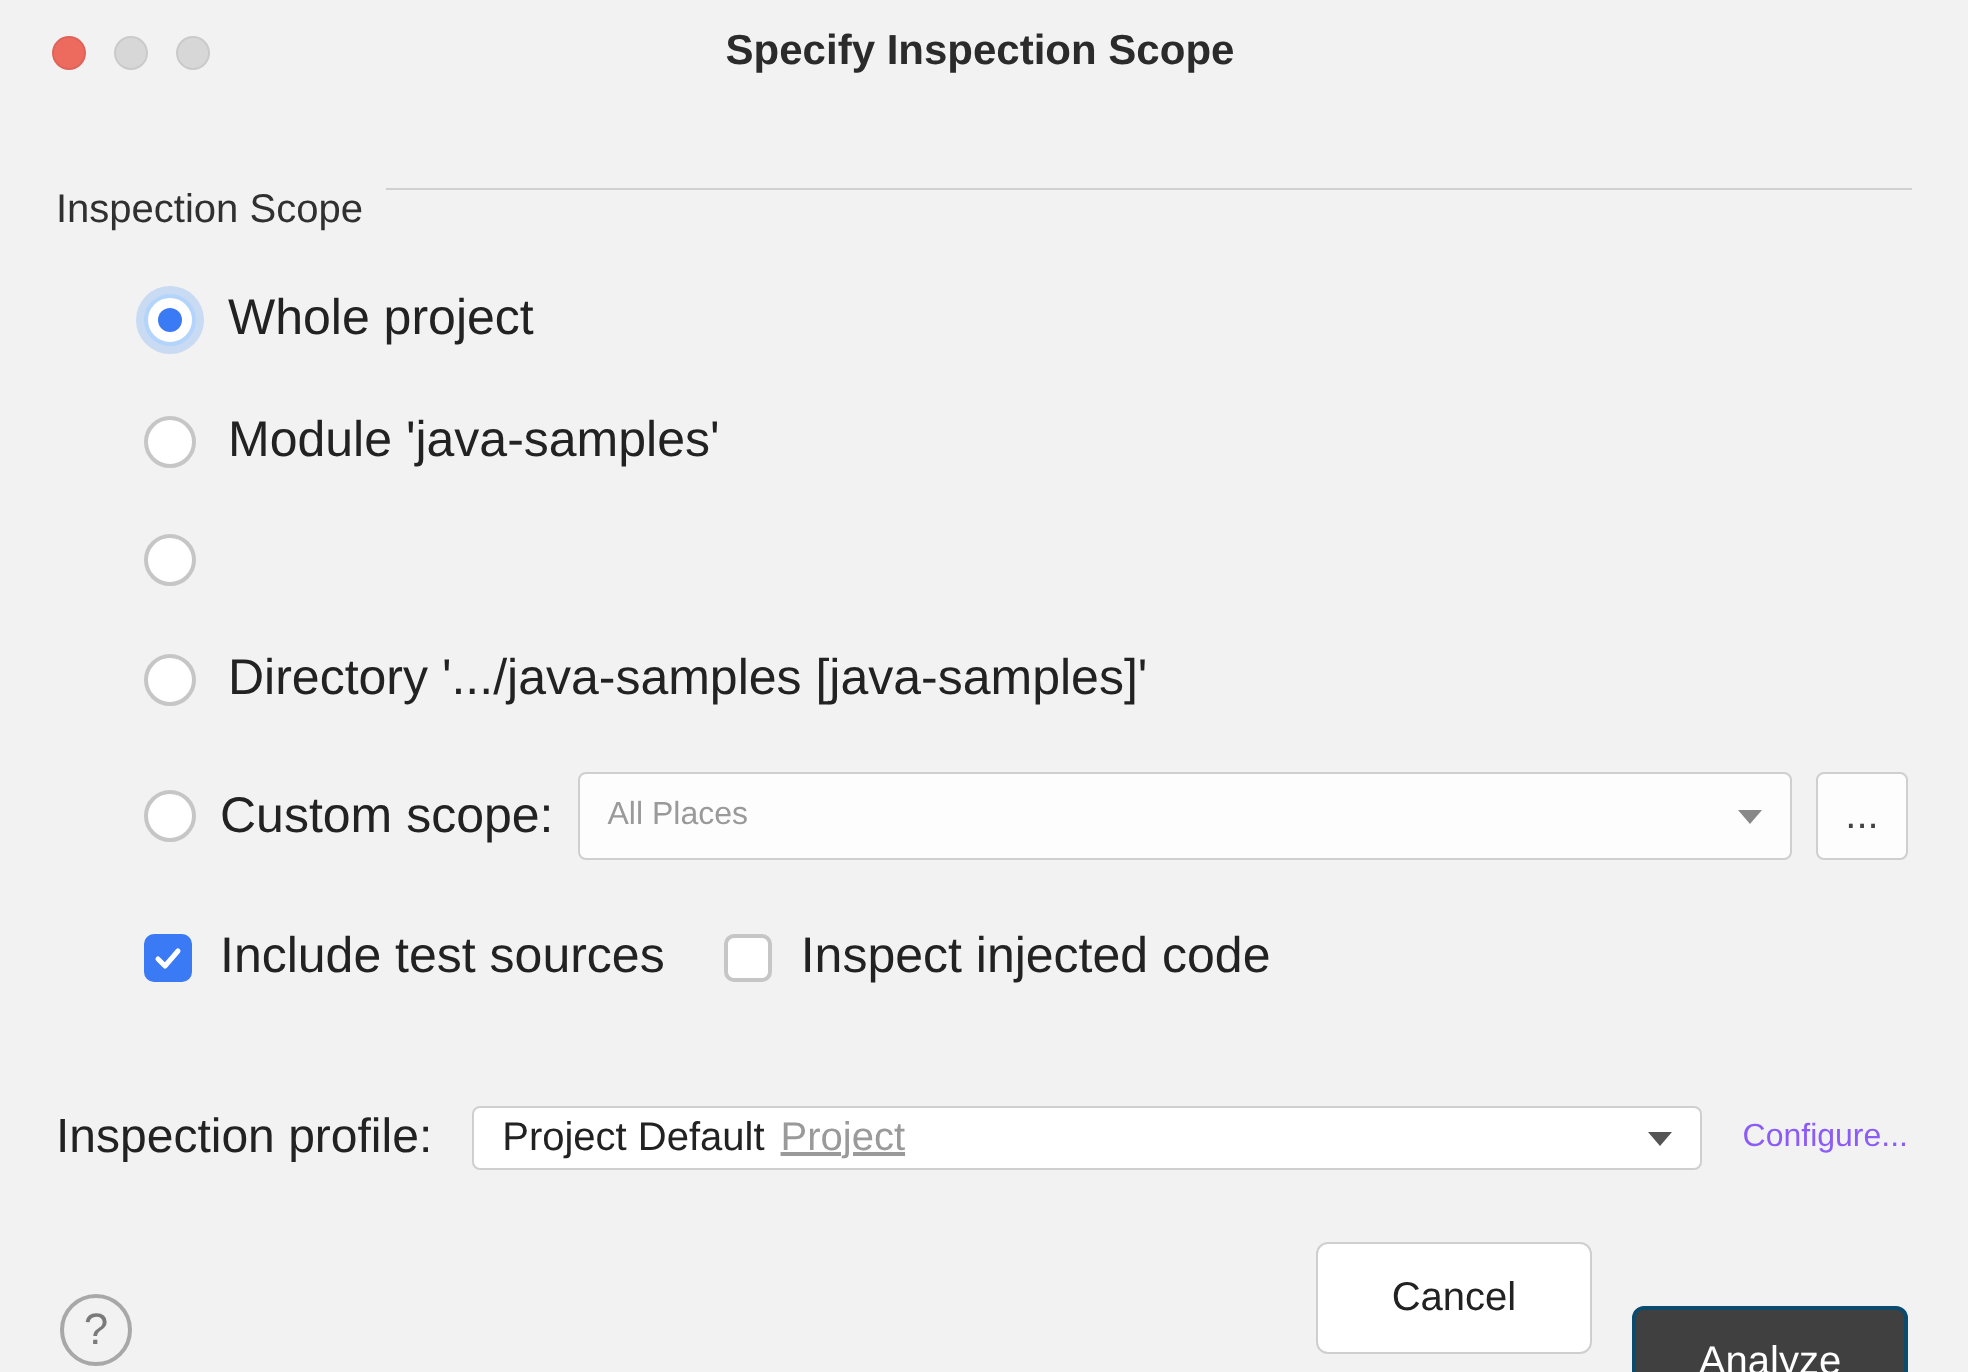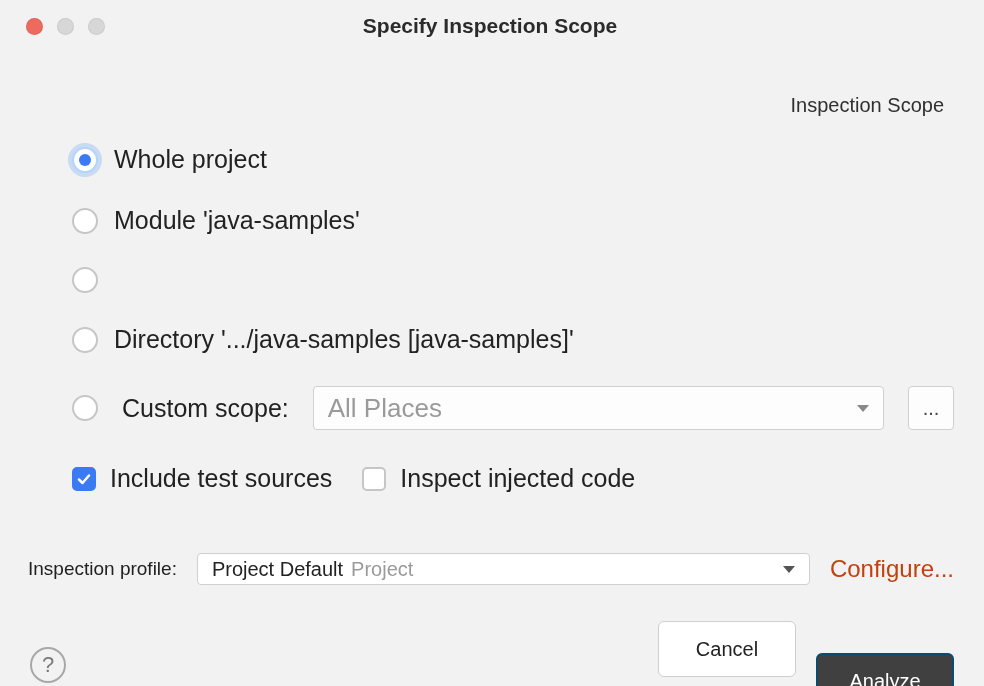--- a/index.html
+++ b/index.html
@@ -43,24 +43,23 @@
       font-weight: 600;
       font-size: 21px;
       color: #2b2b2b;
       pointer-events: none;
     }
     .content {
       padding: 20px 28px 0 28px;
     }
     .section-header {
       display: flex;
-      align-items: flex-end;
+      align-items: flex-start;
       margin-top: 22px;
       margin-bottom: 28px;
-      flex-direction: column;
     }
     .section-title {
       font-size: 20px;
       color: #303030;
       margin-right: 12px;
       white-space: nowrap;
     }
     .section-line {
       flex: 1;
       height: 1px;
@@ -101,34 +100,34 @@
       background: #3a7af4;
       display: none;
     }
     .radio.selected .radio-dot { display: block; }
     .radio-label {
       font-size: 25px;
       color: #222;
     }
     .custom-scope-row {
       display: flex;
-      gap: 24px;
+      gap: 12px;
     }
     .combo {
       flex: 1;
       height: 44px;
       background: #fdfdfd;
       border: 1px solid #cfcfcf;
       border-radius: 4px;
       display: flex;
       align-items: center;
       padding: 0 14px;
       justify-content: space-between;
       color: #9a9a9a;
-      font-size: 26px;
+      font-size: 16px;
     }
     .combo .caret {
       width: 0; height: 0;
       border-left: 6px solid transparent;
       border-right: 6px solid transparent;
       border-top: 7px solid #888;
     }
     .ellipsis-btn {
       width: 46px;
       height: 44px;
@@ -175,48 +174,48 @@
       stroke: #fff;
     }
     .checkbox.checked .checkmark { display: block; }
     .profile-row {
       display: flex;
       align-items: center;
       gap: 20px;
       margin-top: 60px;
     }
     .profile-label {
-      font-size: 19px;
+      font-size: 24px;
       color: #222;
       white-space: nowrap;
     }
     .profile-combo {
       flex: 1;
       height: 32px;
       background: #ffffff;
       border: 1px solid #cfcfcf;
       border-radius: 4px;
       display: flex;
       align-items: center;
       padding: 0 14px;
       justify-content: space-between;
       font-size: 20px;
     }
     .profile-combo .text { display: flex; gap: 8px; }
     .profile-combo .main { color: #222; }
-    .profile-combo .sub { color: #9a9a9a; }
+    .profile-combo .sub { color: #9a9a9a; text-decoration: underline; }
     .profile-combo .caret {
       width: 0; height: 0;
       border-left: 6px solid transparent;
       border-right: 6px solid transparent;
       border-top: 7px solid #555;
     }
     .configure-link {
-      color: #c2410c;
-      font-size: 24px;
+      color: #8b5cf6;
+      font-size: 16px;
       margin-right: 2px;
     }
     .footer {
       display: flex;
       align-items: center;
       justify-content: space-between;
       margin-top: 36px;
       padding: 0 2px;
     }
     .help-btn {

